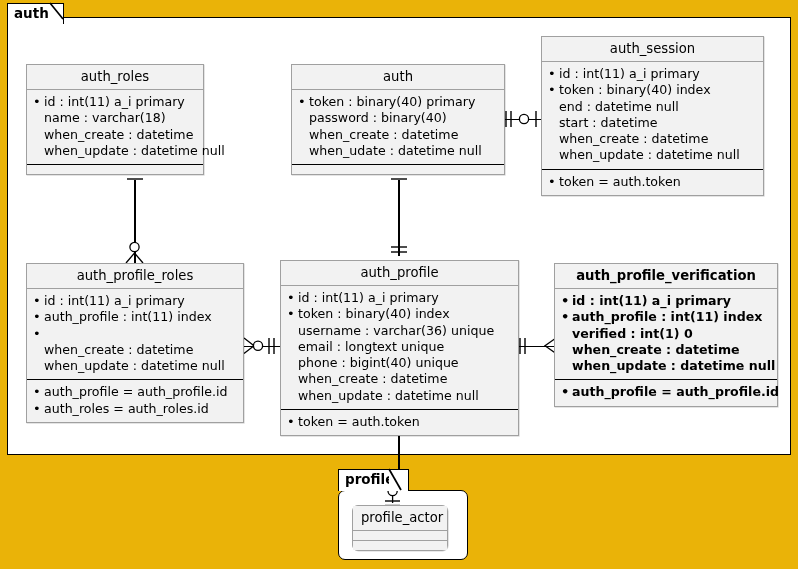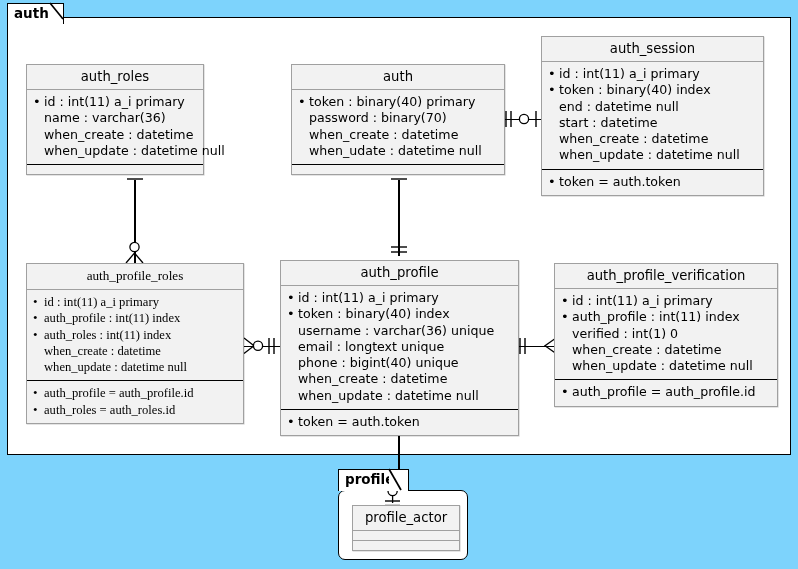--- a/index.html
+++ b/index.html
@@ -9,21 +9,21 @@
     background: #ffffff;
   }
   body {
     font-family: "DejaVu Sans", sans-serif;
     -webkit-font-smoothing: antialiased;
   }
   #canvas {
     position: relative;
     width: 798px;
     height: 569px;
-    background: #7dd3fc;
+    background: #eab308;
     overflow: hidden;
   }
 
   
   .pkg-tab {
     position: absolute;
     background: #ffffff;
     border: 1.6px solid #000000;
     border-bottom: none;
     font-weight: bold;
@@ -135,21 +135,21 @@
 
   <div class="entity" style="left:26px; top:64px; width:178px;">
     <div class="entity-title">auth_roles</div>
     <div class="entity-section">
       <div class="attr">
         <span class="bullet dot"></span>
         <span class="attr-text">id : int(11) a_i primary</span>
       </div>
       <div class="attr">
         <span class="bullet"></span>
-        <span class="attr-text">name : varchar(36)</span>
+        <span class="attr-text">name : varchar(18)</span>
       </div>
       <div class="attr">
         <span class="bullet"></span>
         <span class="attr-text">when_create : datetime</span>
       </div>
       <div class="attr">
         <span class="bullet"></span>
         <span class="attr-text">when_update : datetime null</span>
       </div>
     </div>
@@ -158,21 +158,21 @@
 
   <div class="entity" style="left:291px; top:64px; width:214px;">
     <div class="entity-title">auth</div>
     <div class="entity-section">
       <div class="attr">
         <span class="bullet dot"></span>
         <span class="attr-text">token : binary(40) primary</span>
       </div>
       <div class="attr">
         <span class="bullet"></span>
-        <span class="attr-text">password : binary(70)</span>
+        <span class="attr-text">password : binary(40)</span>
       </div>
       <div class="attr">
         <span class="bullet"></span>
         <span class="attr-text">when_create : datetime</span>
       </div>
       <div class="attr">
         <span class="bullet"></span>
         <span class="attr-text">when_udate : datetime null</span>
       </div>
     </div>
@@ -208,34 +208,33 @@
       </div>
     </div>
     <div class="entity-section thickdiv">
       <div class="attr">
         <span class="bullet dot"></span>
         <span class="attr-text">token = auth.token</span>
       </div>
     </div>
   </div>
 
-  <div class="entity" style="left:26px; top:263px; width:218px;font-family:Liberation Serif, serif;">
+  <div class="entity" style="left:26px; top:263px; width:218px;">
     <div class="entity-title">auth_profile_roles</div>
     <div class="entity-section">
       <div class="attr">
         <span class="bullet dot"></span>
         <span class="attr-text">id : int(11) a_i primary</span>
       </div>
       <div class="attr">
         <span class="bullet dot"></span>
         <span class="attr-text">auth_profile : int(11) index</span>
       </div>
       <div class="attr">
         <span class="bullet dot"></span>
-        <span class="attr-text">auth_roles : int(11) index</span>
       </div>
       <div class="attr">
         <span class="bullet"></span>
         <span class="attr-text">when_create : datetime</span>
       </div>
       <div class="attr">
         <span class="bullet"></span>
         <span class="attr-text">when_update : datetime null</span>
       </div>
     </div>
@@ -284,21 +283,21 @@
       </div>
     </div>
     <div class="entity-section thickdiv">
       <div class="attr">
         <span class="bullet dot"></span>
         <span class="attr-text">token = auth.token</span>
       </div>
     </div>
   </div>
 
-  <div class="entity" style="left:554px; top:263px; width:224px;">
+  <div class="entity" style="left:554px; top:263px; width:224px;font-weight:bold;">
     <div class="entity-title">auth_profile_verification</div>
     <div class="entity-section">
       <div class="attr">
         <span class="bullet dot"></span>
         <span class="attr-text">id : int(11) a_i primary</span>
       </div>
       <div class="attr">
         <span class="bullet dot"></span>
         <span class="attr-text">auth_profile : int(11) index</span>
       </div>
@@ -325,21 +324,21 @@
 
   <div class="pkg-body rounded" style="left:338px; top:490px; width:130px; height:70px;"></div>
   <div class="pkg-tab" style="left:338px; top:469px; height:22px;">
     <span>profile</span>
   </div>
   <svg class="pkg-tab-slant" style="left:387px; top:468px;" width="24" height="26" viewBox="0 0 24 26">
     <path d="M2 1 L14 22 L2 22" fill="#ffffff" stroke="none"></path>
     <path d="M2 1 L14 22" stroke="#000000" stroke-width="1.7" fill="none"></path>
   </svg>
 
-  <div class="entity" style="left:352px; top:505px; width:108px;">
+  <div class="entity" style="left:352px; top:505px; width:96px;border-radius:6px;">
     <div class="entity-title">profile_actor</div>
     <div class="entity-section empty thin" style="border-bottom:1px solid #a0a0a0;"></div>
     <div class="entity-section empty thin"></div>
   </div>
 
   <div class="link h" style="left:505px; top:118.5px; width:36px;"></div>
   <svg class="deco" style="left:500px; top:108px;" width="20" height="22" viewBox="0 0 20 22">
     <line x1="6" y1="3" x2="6" y2="19" stroke="#000" stroke-width="1.4"></line>
     <line x1="11" y1="3" x2="11" y2="19" stroke="#000" stroke-width="1.4"></line>
   </svg>

